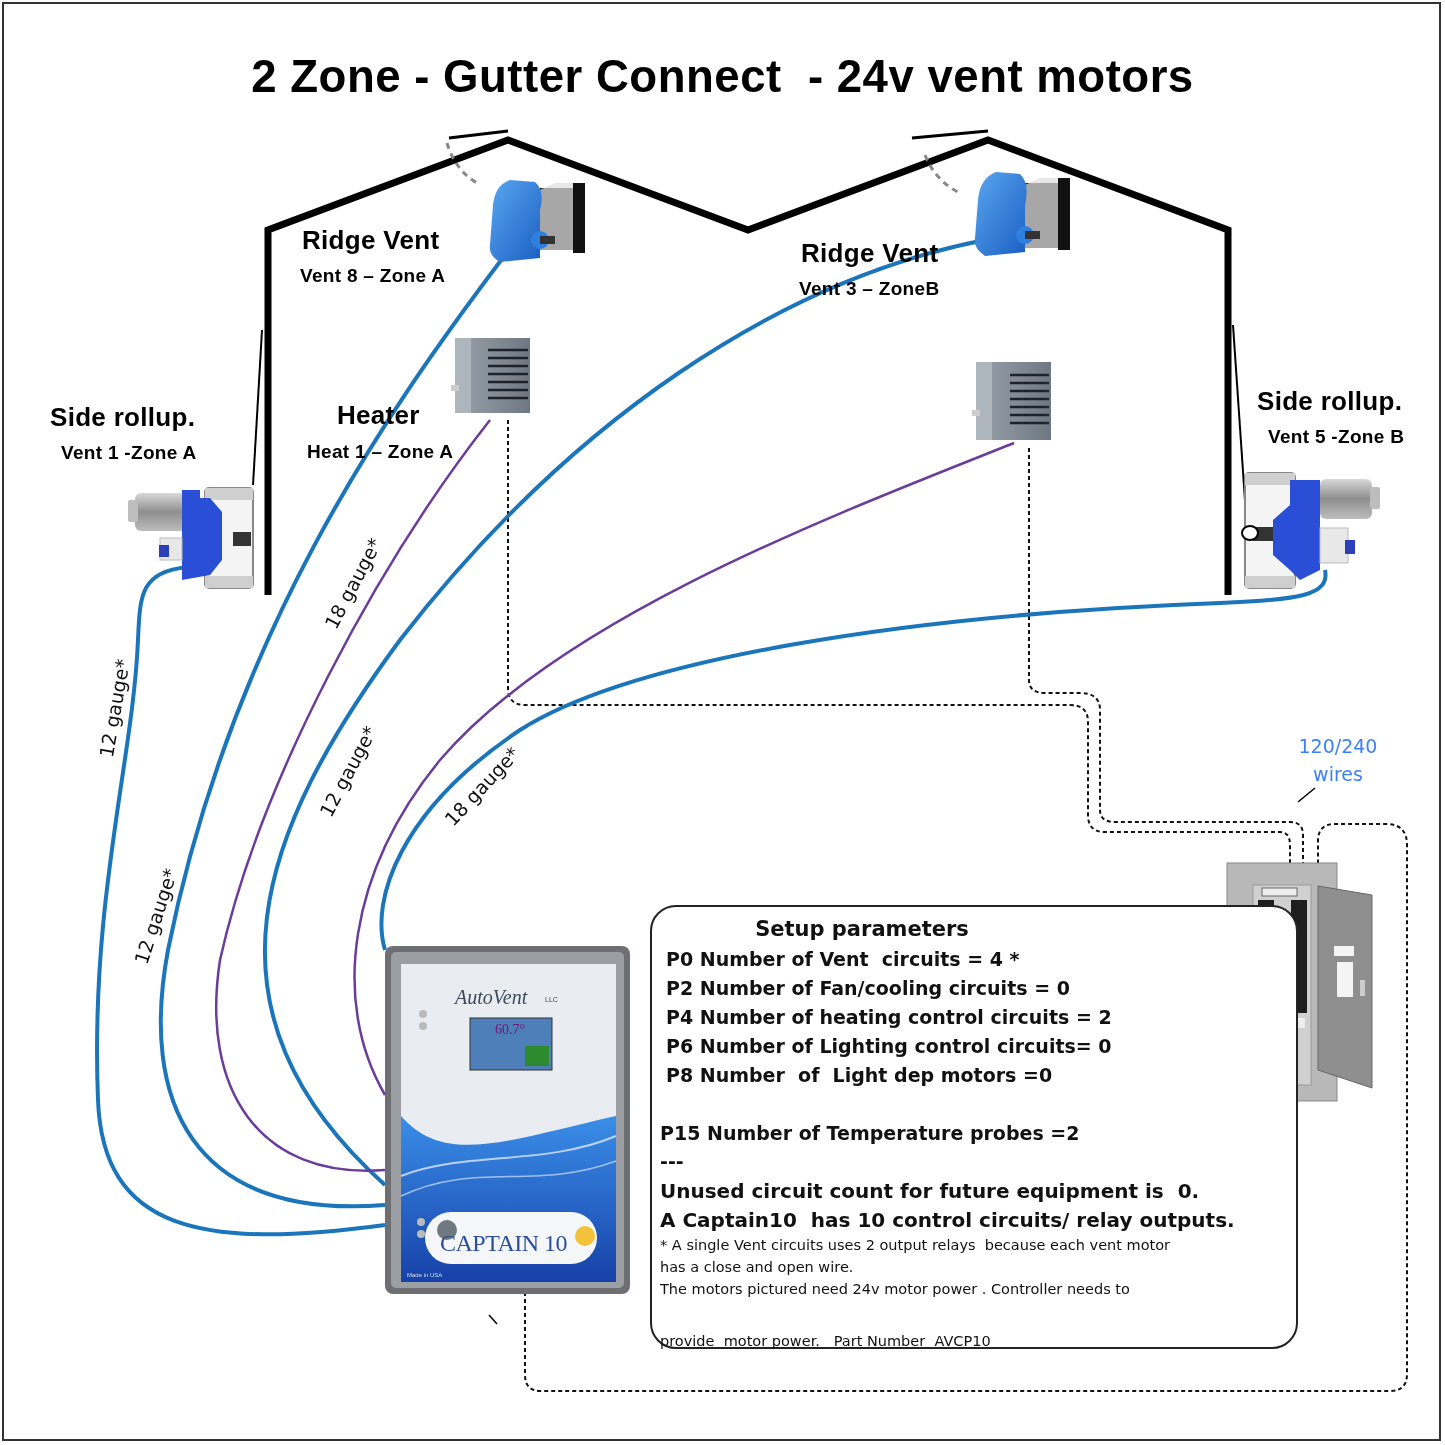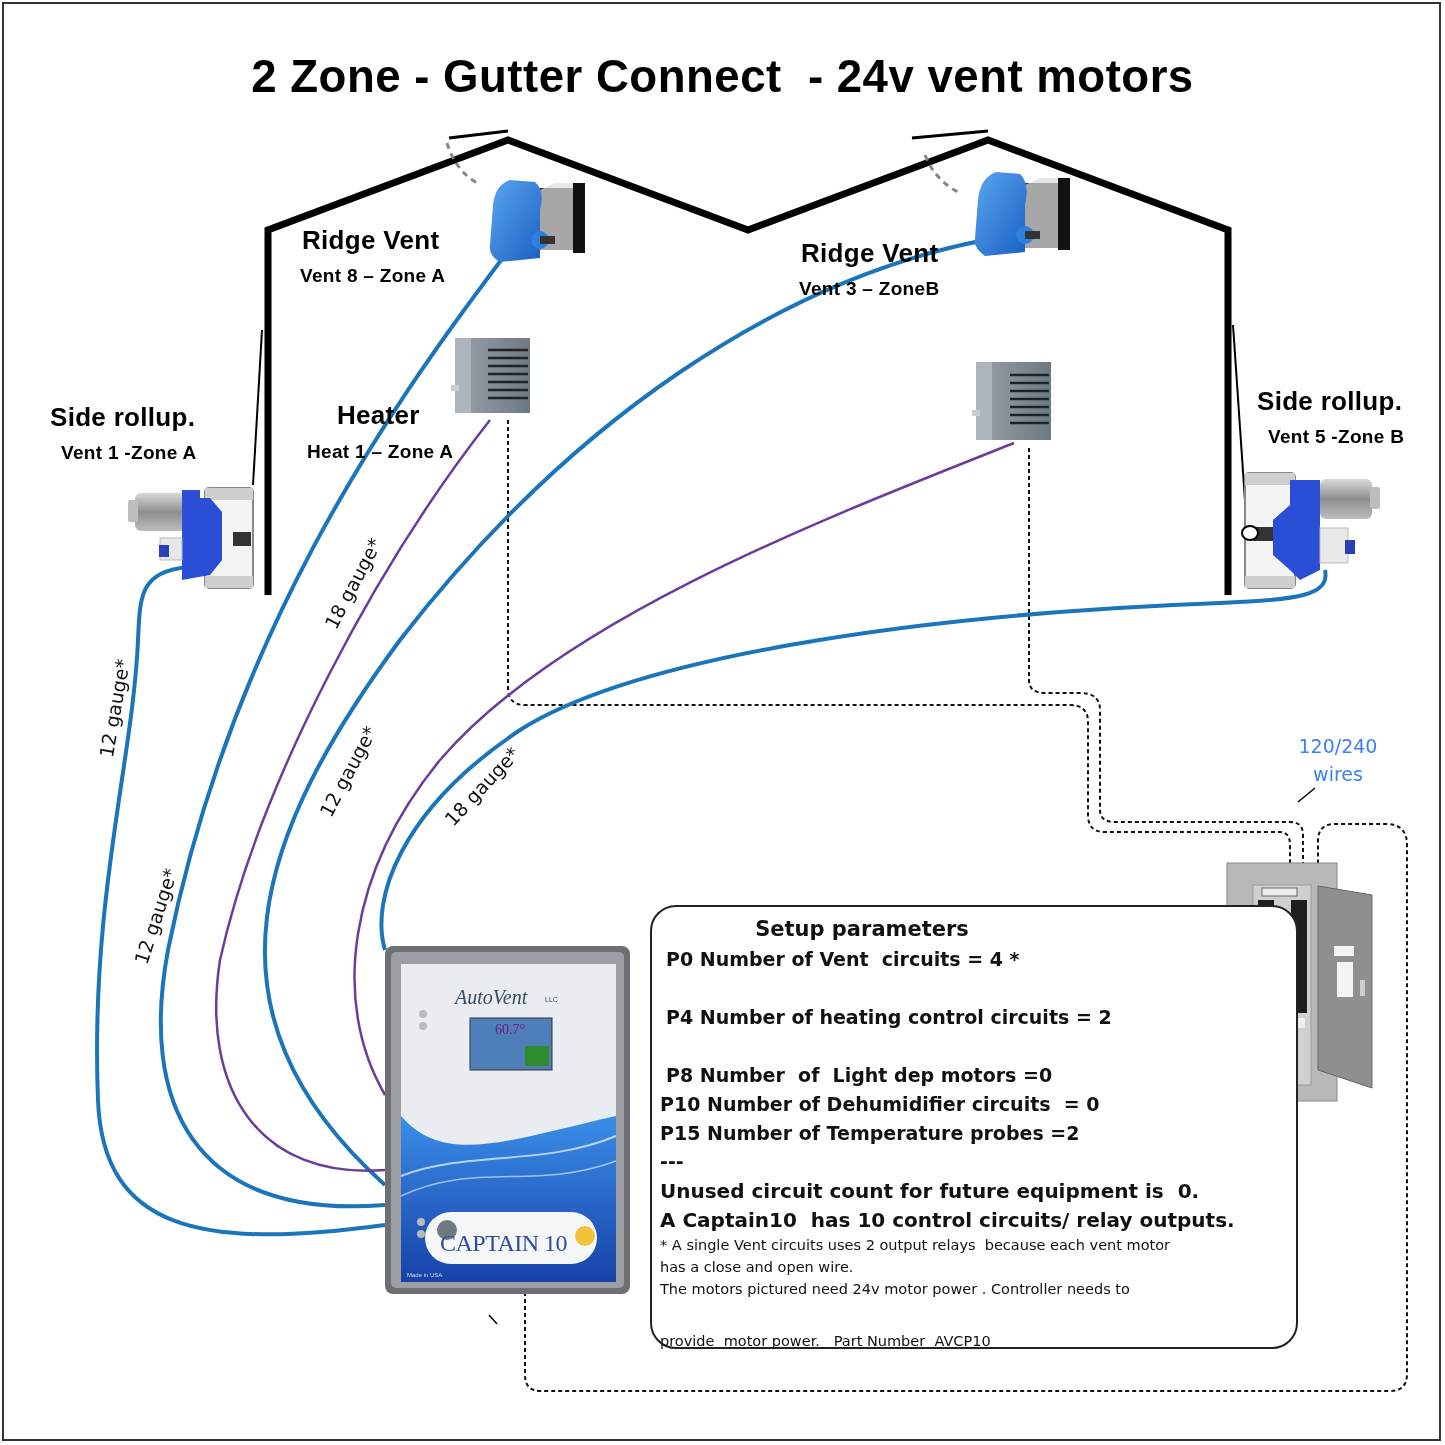--- a/index.html
+++ b/index.html
@@ -207,23 +207,24 @@
   <div style="position:absolute; left:70px; top:40px; font-family:'Liberation Serif', serif; font-style:italic; font-size:20px; color:#3a4a5c;">AutoVent</div>
   <div style="position:absolute; left:160px; top:50px; font-size:7px; color:#3a4a5c;">LLC</div>
   <div style="position:absolute; left:110px; top:76px; font-family:'Liberation Serif', serif; font-size:14px; color:#701a75;">60.7°</div>
   <div style="position:absolute; left:55px; top:284px; font-family:'Liberation Serif', serif; font-weight:normal; font-size:24px; color:#2b4f9c; letter-spacing:-0.5px;">CAPTAIN 10</div>
   <div style="position:absolute; left:22px; top:326px; font-size:6px; color:#ddd;">Made in USA</div>
 </div>
 
 <div class="param-box">
   <div class="param-title">Setup parameters</div>
   <div class="param-line" style="left:14px; top:41px;">P0 Number of Vent  circuits = 4 *</div>
+  <div class="param-line" style="left:14px; top:70px;">P2 Number of Fan/cooling circuits = 0</div>
   <div class="param-line" style="left:14px; top:99px;">P4 Number of heating control circuits = 2</div>
+  <div class="param-line" style="left:14px; top:128px;">P6 Number of Lighting control circuits= 0</div>
   <div class="param-line" style="left:14px; top:157px;">P8 Number  of  Light dep motors =0</div>
-  <div class="param-line" style="left:8px; top:186px;">P10 Number of Dehumidifier circuits  = 0</div>
   <div class="param-line" style="left:8px; top:215px;">P15 Number of Temperature probes =2</div>
   <div class="param-line" style="left:8px; top:243px;">---</div>
   <div class="param-big" style="left:8px; top:272px;">Unused circuit count for future equipment is  0.</div>
   <div class="param-big" style="left:8px; top:301px;">A Captain10  has 10 control circuits/ relay outputs.</div>
   <div class="param-foot" style="left:8px; top:328px;">* A single Vent circuits uses 2 output relays  because each vent motor</div>
   <div class="param-foot" style="left:8px; top:350px;">has a close and open wire.</div>
   <div class="param-foot" style="left:8px; top:372px;">The motors pictured need 24v motor power . Controller needs to</div>
   <div class="param-foot" style="left:8px; top:394px;margin-top:30px;">provide  motor power.   Part Number  AVCP10</div>
 </div>
 

